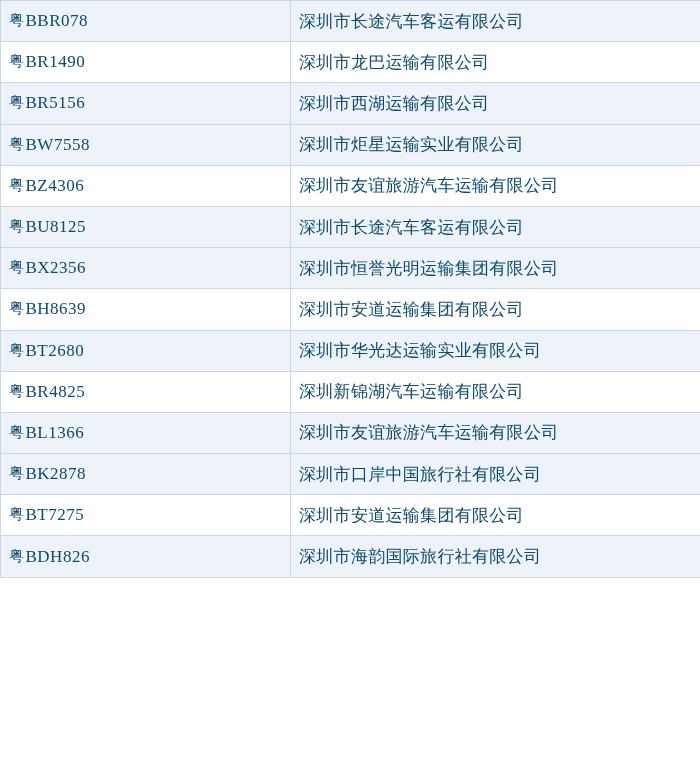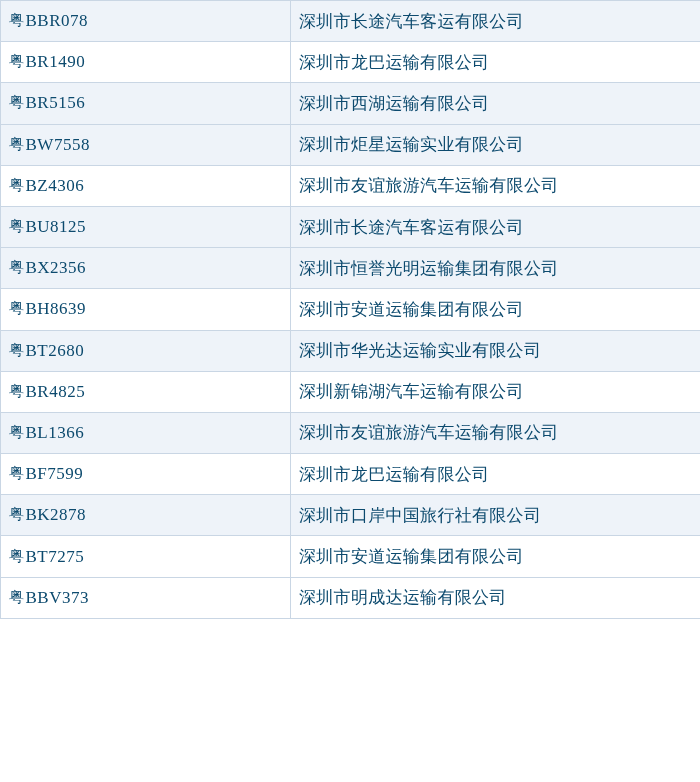--- a/index.html
+++ b/index.html
@@ -98,30 +98,26 @@
         <td class="company-cell">深圳市华光达运输实业有限公司</td>
       </tr>
       <tr class="even">
         <td class="plate-cell"><span class="plate-prefix">粤</span><span class="plate-number">BR4825</span></td>
         <td class="company-cell">深圳新锦湖汽车运输有限公司</td>
       </tr>
       <tr class="odd">
         <td class="plate-cell"><span class="plate-prefix">粤</span><span class="plate-number">BL1366</span></td>
         <td class="company-cell">深圳市友谊旅游汽车运输有限公司</td>
       </tr>
-      <tr class="even">
-        <td class="plate-cell"><span class="plate-prefix">粤</span><span class="plate-number">BF7599</span></td>
-        <td class="company-cell">深圳市龙巴运输有限公司</td>
-      </tr>
       <tr class="odd">
         <td class="plate-cell"><span class="plate-prefix">粤</span><span class="plate-number">BK2878</span></td>
         <td class="company-cell">深圳市口岸中国旅行社有限公司</td>
       </tr>
       <tr class="even">
         <td class="plate-cell"><span class="plate-prefix">粤</span><span class="plate-number">BT7275</span></td>
         <td class="company-cell">深圳市安道运输集团有限公司</td>
       </tr>
-      <tr class="even">
-        <td class="plate-cell"><span class="plate-prefix">粤</span><span class="plate-number">BBV373</span></td>
-        <td class="company-cell">深圳市明成达运输有限公司</td>
+      <tr class="odd">
+        <td class="plate-cell"><span class="plate-prefix">粤</span><span class="plate-number">BDH826</span></td>
+        <td class="company-cell">深圳市海韵国际旅行社有限公司</td>
       </tr>
     </tbody>
 </table>
 
 </body></html>

